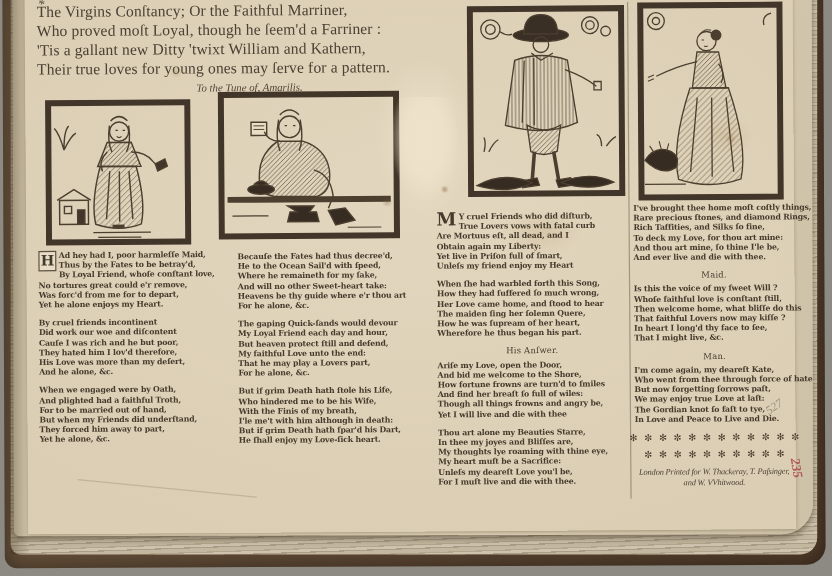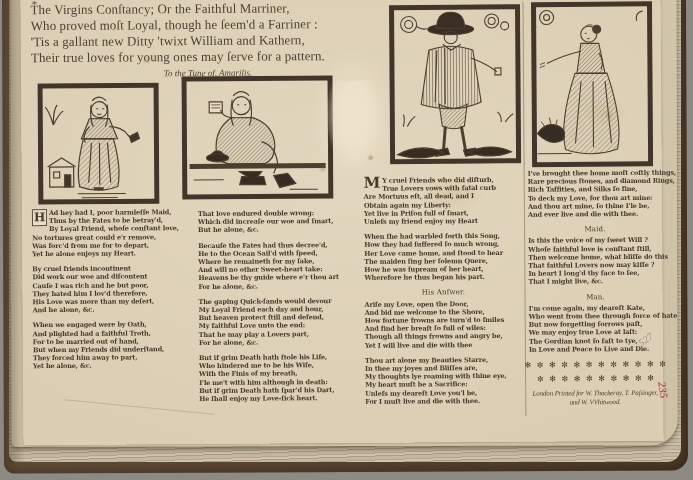--- a/index.html
+++ b/index.html
@@ -251,25 +251,20 @@
           <div class="line">When we engaged were by Oath,</div>
           <div class="line">And plighted had a faithful Troth,</div>
           <div class="line">For to be married out of hand,</div>
           <div class="line">But when my Friends did underſtand,</div>
           <div class="line">They forced him away to part,</div>
           <div class="line">Yet he alone, &amp;c.</div>
         </div>
       </div>
     <div class="col col2">
         <div class="stanza">
-          <div class="line">That love endured double wrong:</div>
-          <div class="line">Which did increaſe our woe and ſmart,</div>
-          <div class="line">But he alone, &amp;c.</div>
-        </div>
-        <div class="stanza">
           <div class="line">Becauſe the Fates had thus decree'd,</div>
           <div class="line">He to the Ocean Sail'd with ſpeed,</div>
           <div class="line">Where he remaineth for my ſake,</div>
           <div class="line">And will no other Sweet-heart take:</div>
           <div class="line">Heavens be thy guide where e'r thou art</div>
           <div class="line">For he alone, &amp;c.</div>
         </div>
         <div class="stanza">
           <div class="line">The gaping Quick-ſands would devour</div>
           <div class="line">My Loyal Friend each day and hour,</div>

